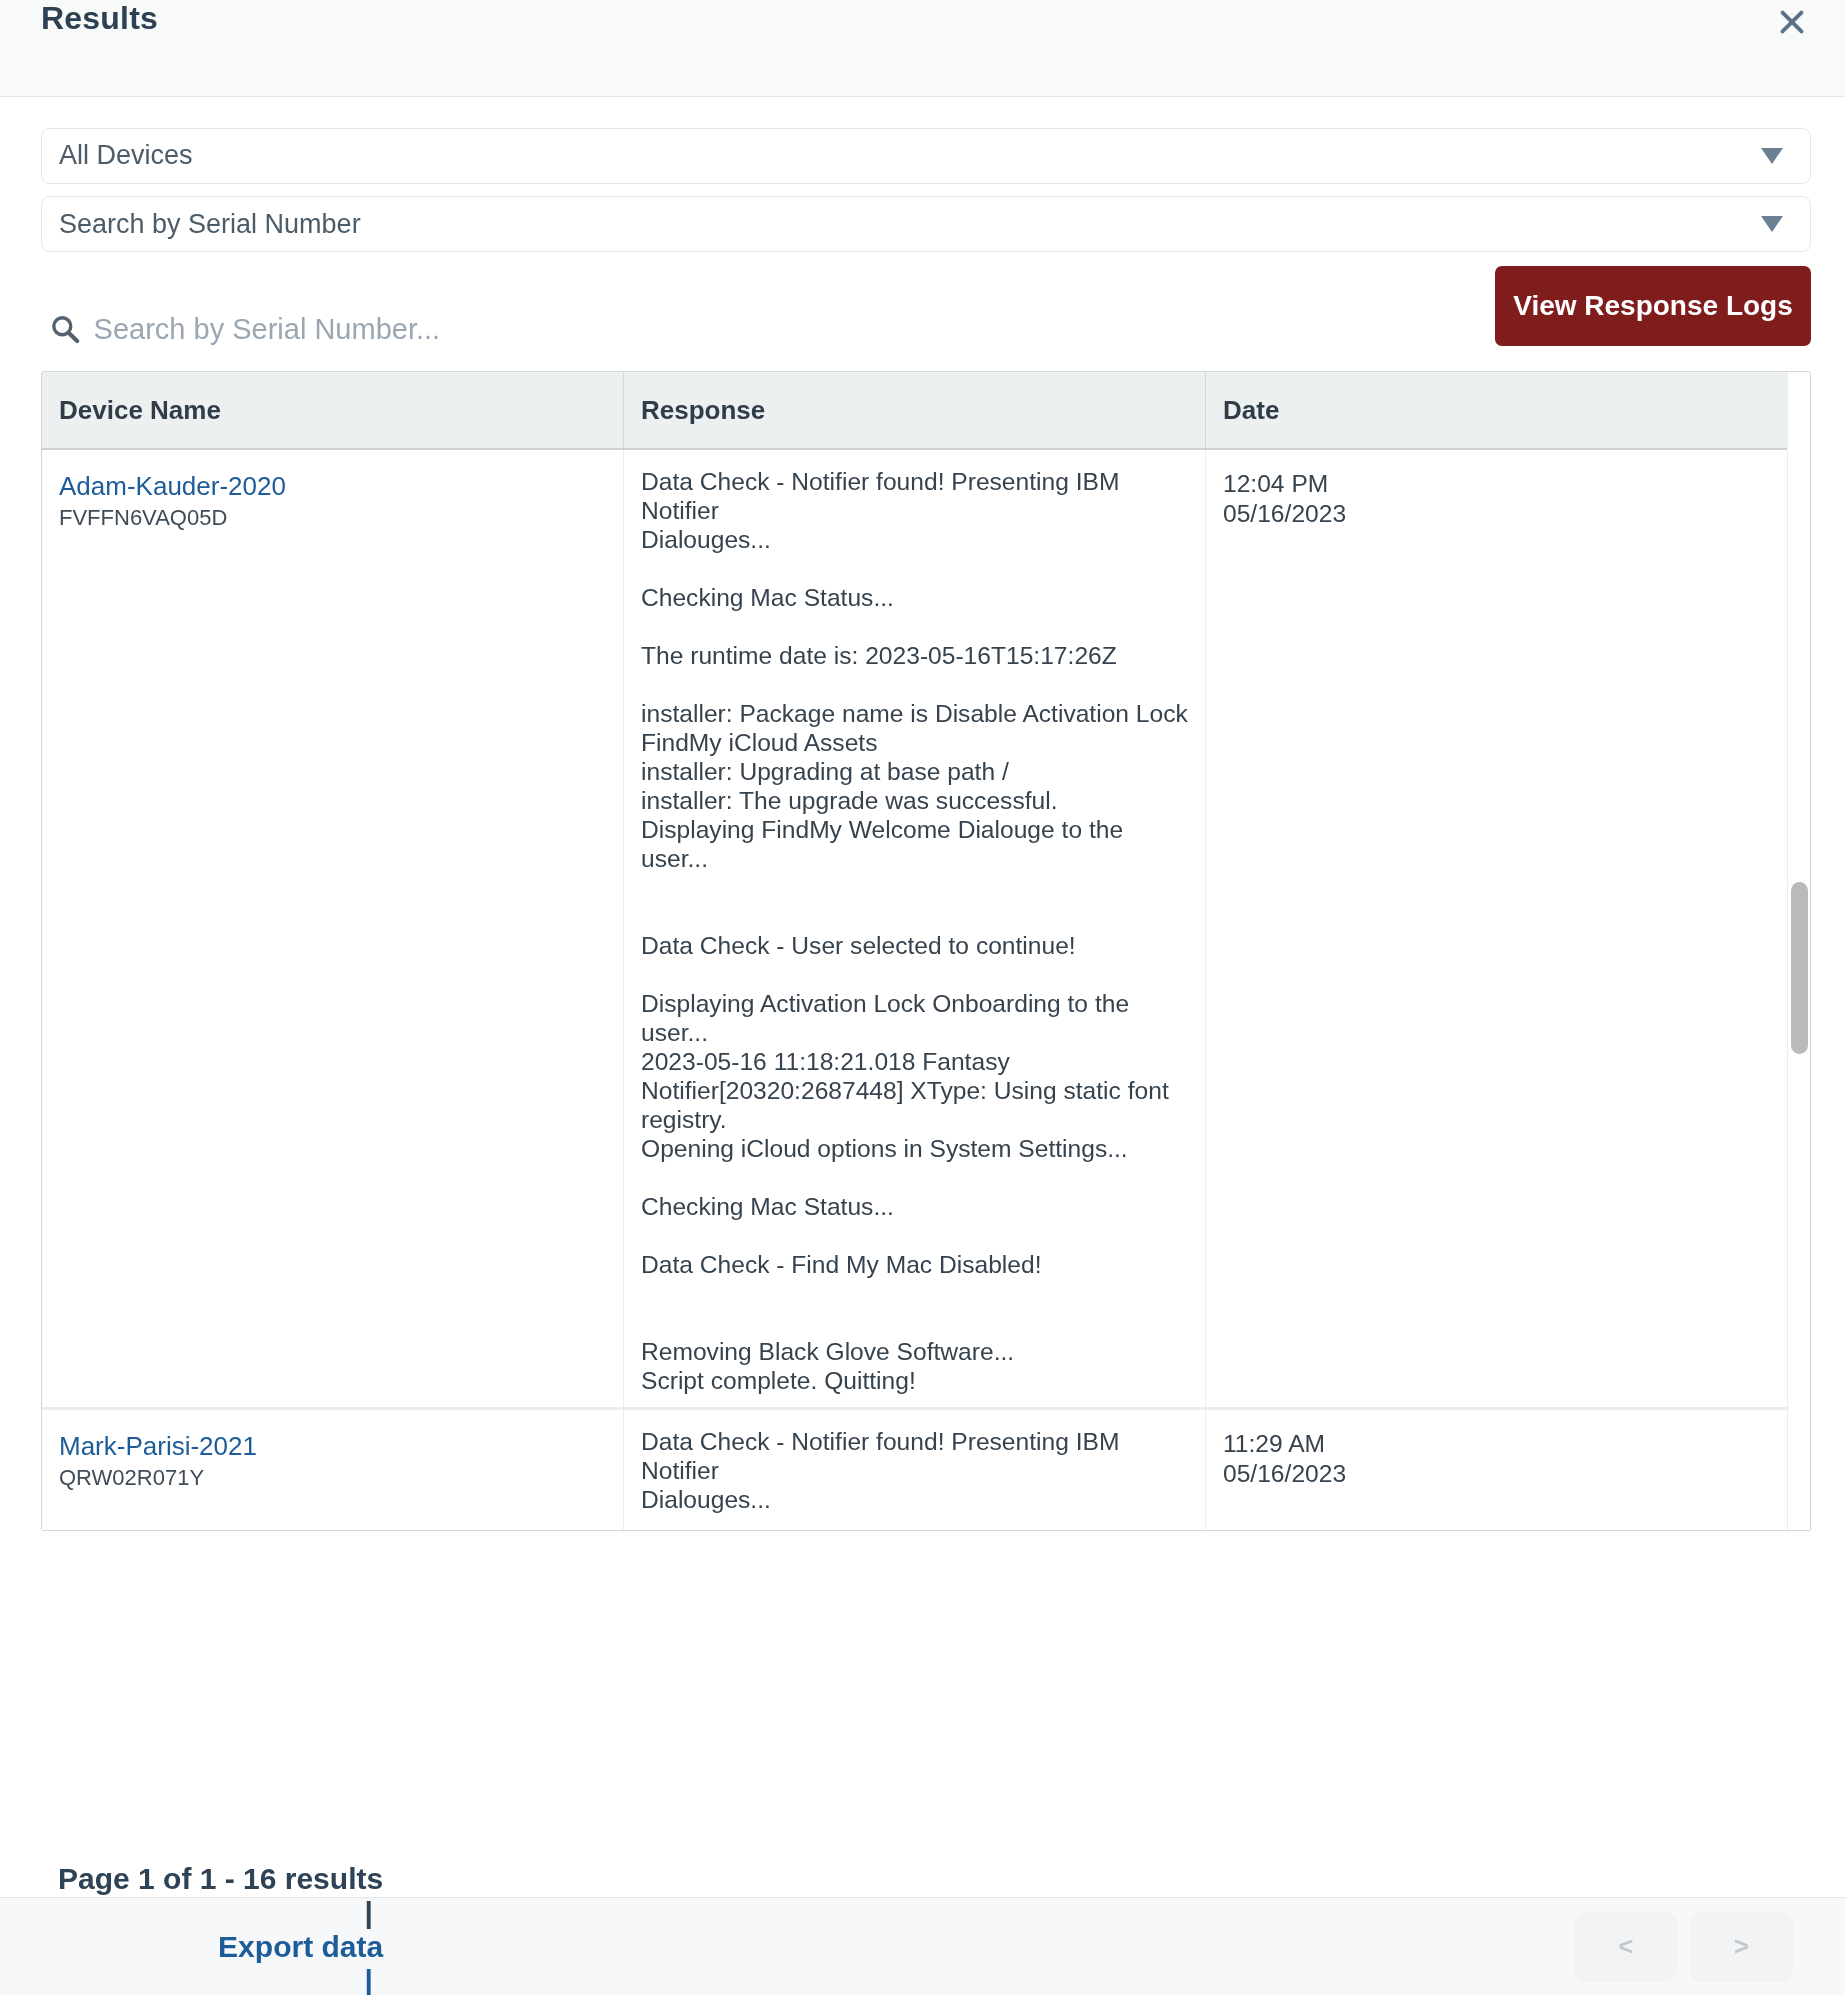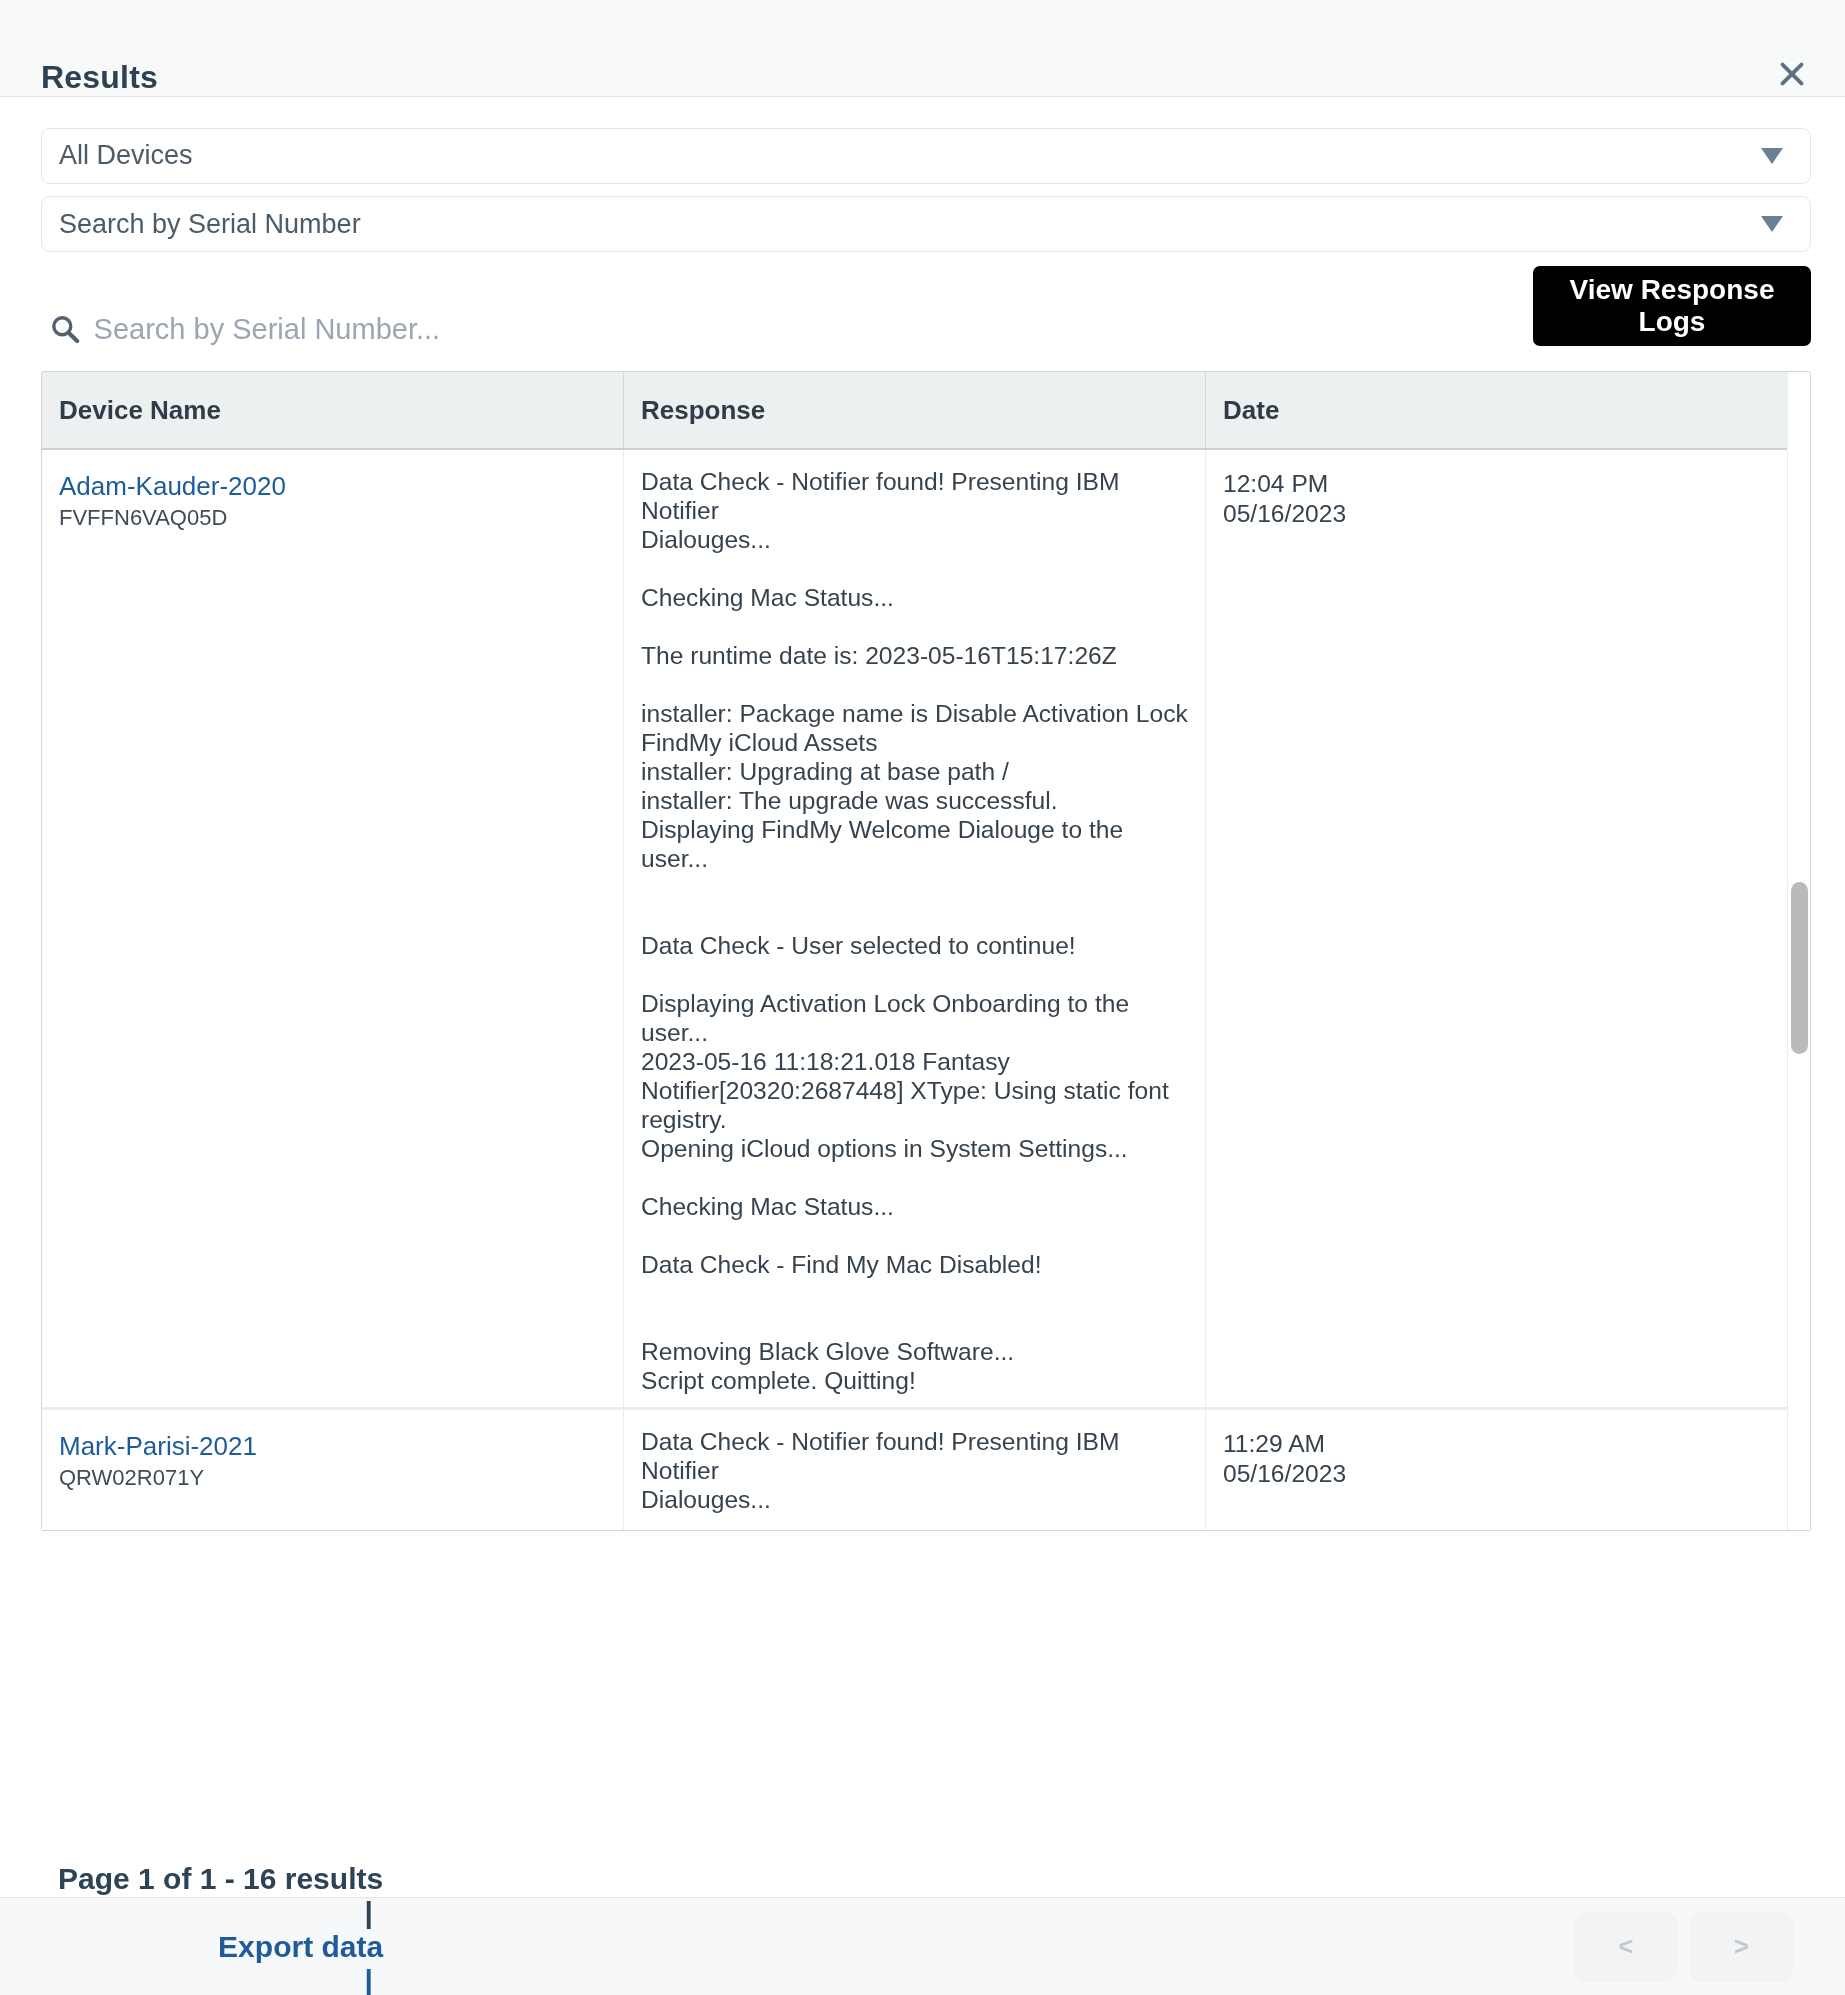--- a/index.html
+++ b/index.html
@@ -9,21 +9,21 @@
     background: #ffffff;
     font-family: "Liberation Sans", "DejaVu Sans", sans-serif;
   }
   .modal { width: 100%; height: 100%; display: flex; flex-direction: column; }
 
   
   .modal-header {
     height: 97px; flex: 0 0 97px;
     background: #f8f9f9;
     border-bottom: 0.8px solid #e3e4e4;
-    display: flex; align-items: flex-end; justify-content: space-between;
+    display: flex; align-items: flex-start; justify-content: space-between;
     padding: 0 32px 0 41px;
   }
   .modal-title { font-size: 32px; font-weight: bold; color: #2e4152; letter-spacing: 0.2px; }
   .close-btn {
     width: 44px; height: 44px; border: none; background: transparent; cursor: pointer;
     display: flex; align-items: center; justify-content: center;
   }
 
   
   .content { flex: 1 1 auto; padding: 30.5px 35px 0 41px; background: #ffffff; }
@@ -50,22 +50,22 @@
   }
   .search-box { display: flex; align-items: center; gap: 13.6px; flex: 1 1 auto; padding-left: 8.5px; }
   .search-box input {
     border: none; outline: none; background: transparent;
     font-size: 29px; color: #2f4356; flex: 1 1 auto;
     font-family: "Liberation Sans", "DejaVu Sans", sans-serif;
   }
   .search-box input::placeholder { color: #9aa7b3; opacity: 1; }
   .primary-btn {
     flex: 0 0 auto;
-    width: 278px; height: 80px;
-    background: #000000; color: #ffffff;
+    width: 316px; height: 80px;
+    background: #7f1d1d; color: #ffffff;
     font-size: 28px; font-weight: bold;
     border: none; border-radius: 6.8px; cursor: pointer;
     font-family: "Liberation Sans", "DejaVu Sans", sans-serif;
   }
 
   
   .table-wrap {
     margin-top: 25.4px; height: 1160px;
     border: 0.8px solid #d2d8d8; border-radius: 1.7px;
     overflow: hidden; position: relative; background: #ffffff;

